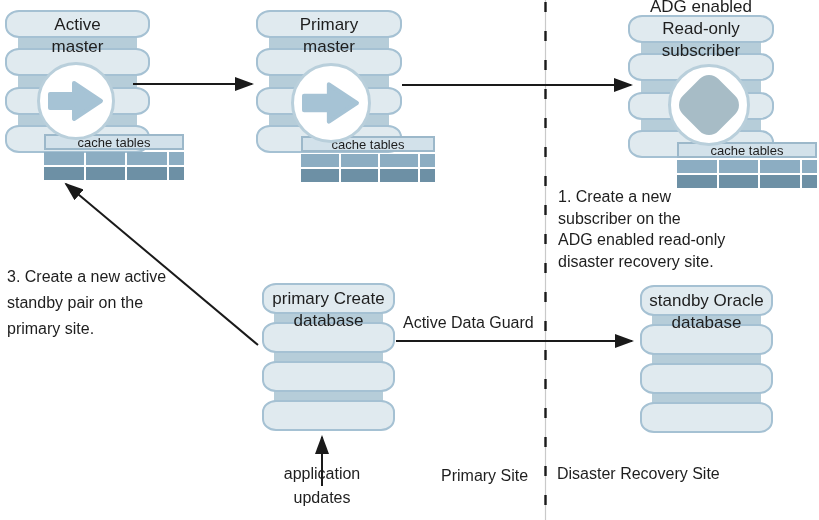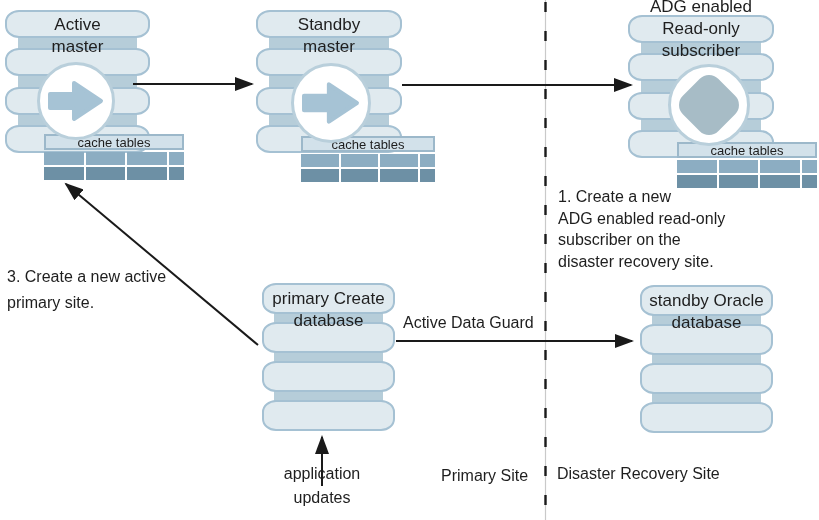--- a/index.html
+++ b/index.html
@@ -73,21 +73,21 @@
 
   <div class="stack" style="left:256px;top:10px;width:146px;height:143px">
     <div class="band" style="top:26px"></div>
     <div class="band" style="top:65px"></div>
     <div class="band" style="top:103px"></div>
     <div class="seg" style="top:0"></div>
     <div class="seg" style="top:38px"></div>
     <div class="seg" style="top:77px"></div>
     <div class="seg" style="top:115px"></div>
     <div class="node-title" style="top:4px">
-      <div>Standby</div>
+      <div>Primary</div>
       <div>master</div>
     </div>
   </div>
   <div class="circle" style="left:291px;top:63px;width:80px;height:80px">
     <svg width="58" height="50" viewBox="0 0 56 48">
       <path d="M2 17 L26 17 L26 6 L53 24 L26 42 L26 31 L2 31 Z" fill="#a6c3d5" stroke="#a6c3d5" stroke-width="4" stroke-linejoin="round"></path>
     </svg>
   </div>
   <div class="cache" style="left:301px;top:136px;width:134px">
     <div class="cache-header">cache tables</div>
@@ -161,27 +161,28 @@
     <div class="seg" style="top:78px"></div>
     <div class="seg" style="top:117px"></div>
     <div class="node-title" style="top:5px">
       <div>standby Oracle</div>
       <div>database</div>
     </div>
   </div>
 
   <div class="note" style="left:7px;top:264px;line-height:26px;width:210px">
     <div>3. Create a new active</div>
+    <div>standby pair on the</div>
     <div>primary site.</div>
   </div>
 
   <div class="note" style="left:558px;top:186px;width:220px">
     <div>1. Create a new</div>
+    <div>subscriber on the</div>
     <div>ADG enabled read-only</div>
-    <div>subscriber on the</div>
     <div>disaster recovery site.</div>
   </div>
 
   <div class="note" style="left:403px;top:312px">Active Data Guard</div>
 
   <div class="note" style="left:252px;top:462px;width:140px;text-align:center;line-height:24px">
     <div>application</div>
     <div>updates</div>
   </div>
 

